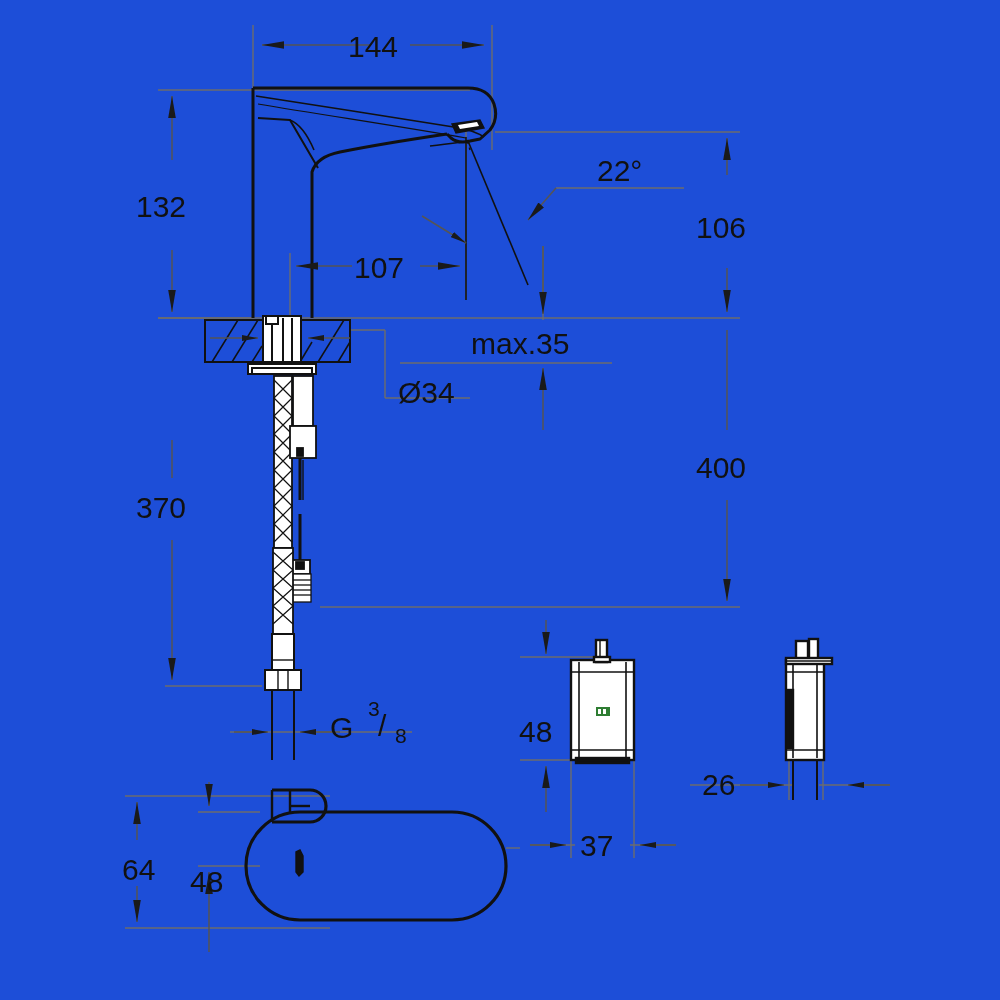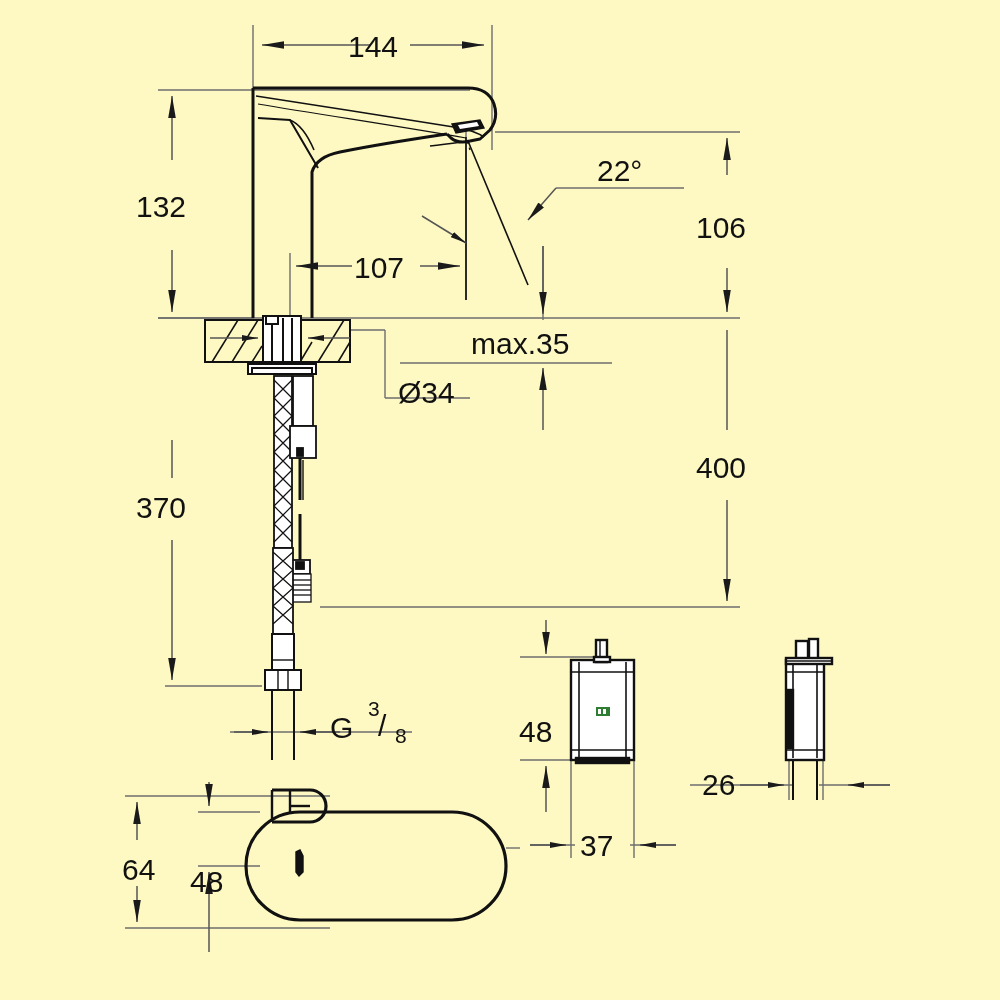--- a/index.html
+++ b/index.html
@@ -4,21 +4,21 @@
 <style>
   html, body {
     margin: 0;
     padding: 0;
     background: #ffffff;
   }
   #stage {
     position: relative;
     width: 1000px;
     height: 1000px;
-    background: #fef9c3;
+    background: #1d4ed8;
     font-family: "Liberation Sans", sans-serif;
     overflow: hidden;
   }
   svg.drawing {
     position: absolute;
     left: 0;
     top: 0;
     width: 1000px;
     height: 1000px;
   }

